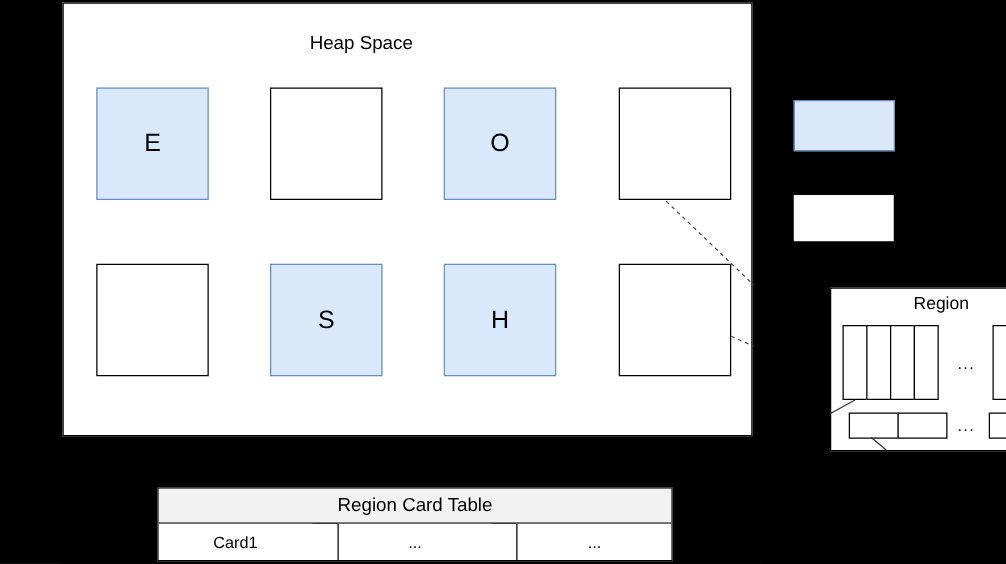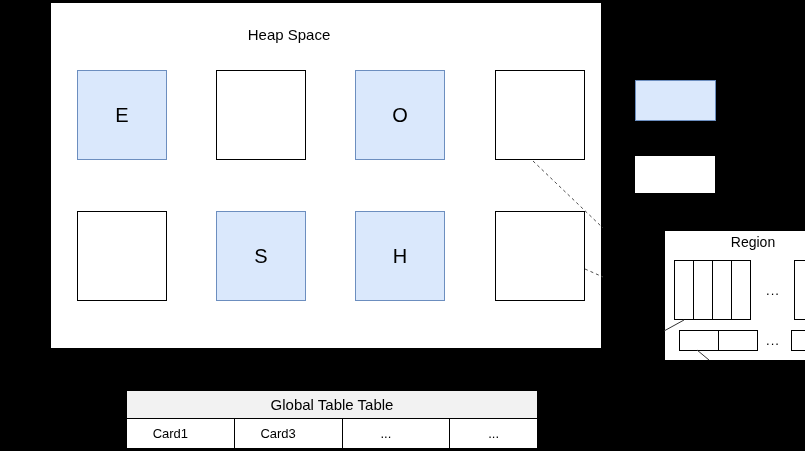--- a/index.html
+++ b/index.html
@@ -129,24 +129,23 @@
       <div class="fcell"></div>
       <div class="fcell"></div>
     </div>
     <div class="dots dots-bottom">...</div>
     <div class="cellgroup g-flat-2">
       <div class="fcell single"></div>
     </div>
   </div>
 
   <div class="card-table">
-    <div class="ct-header">Global Table Table</div>
+    <div class="ct-header">Region Card Table</div>
     <div class="ct-row">
       <div class="ct-cell">Card1</div>
-      <div class="ct-cell">Card3</div>
       <div class="ct-cell">...</div>
       <div class="ct-cell">...</div>
     </div>
   </div>
 
   <svg class="overlay" width="805" height="451" viewBox="0 0 805 451">
     <line x1="485" y1="161" x2="555" y2="228" stroke="#4d4d4d" stroke-width="1" stroke-dasharray="3,3"></line>
     <line x1="537" y1="269" x2="555" y2="277" stroke="#4d4d4d" stroke-width="1" stroke-dasharray="3,3"></line>
     <line x1="636" y1="320" x2="616" y2="331" stroke="#333333" stroke-width="1"></line>
     <line x1="649" y1="350" x2="661" y2="360" stroke="#333333" stroke-width="1"></line>

